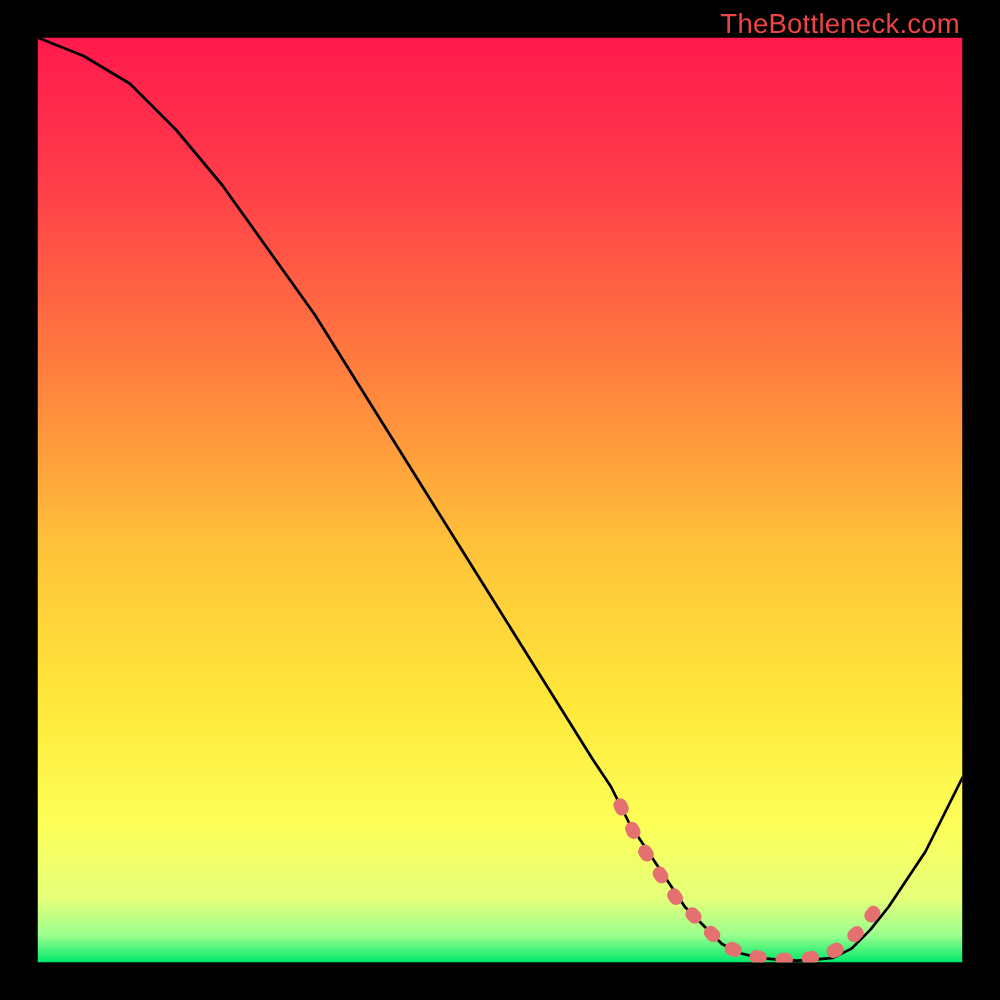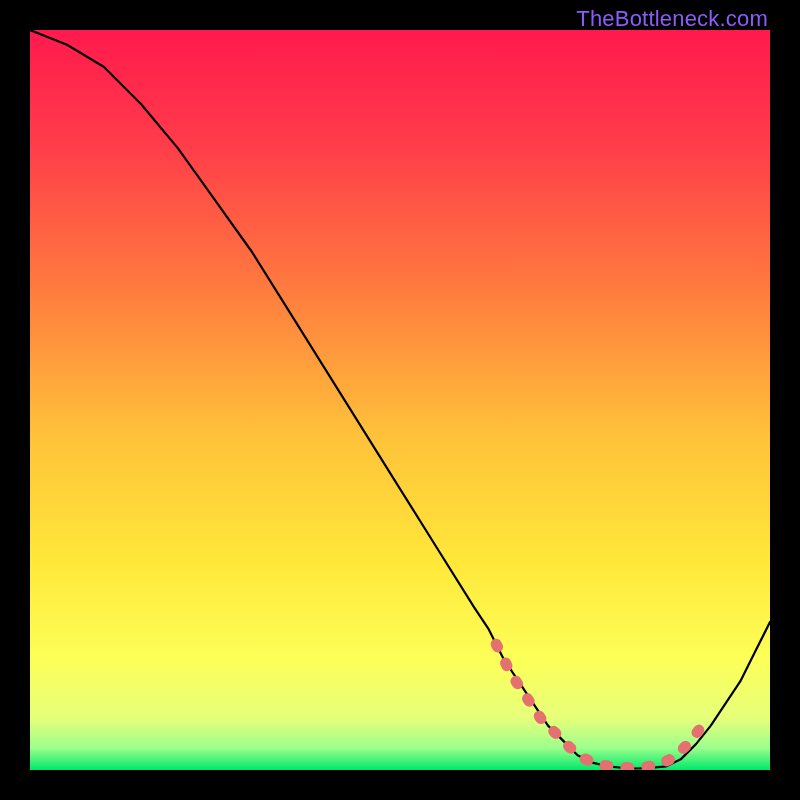--- a/index.html
+++ b/index.html
@@ -29,21 +29,21 @@
     width: 100%;
     height: 100%;
   }
   .watermark {
     position: absolute;
     top: 6px;
     right: 32px;
     font-family: Arial, Helvetica, sans-serif;
     font-size: 22px;
     font-weight: 500;
-    color: #8b5cf6;
+    color: #ef4444;
     letter-spacing: 0.2px;
   }
   svg.curve {
     position: absolute;
     left: 0;
     top: 0;
     width: 100%;
     height: 100%;
   }
 </style>

